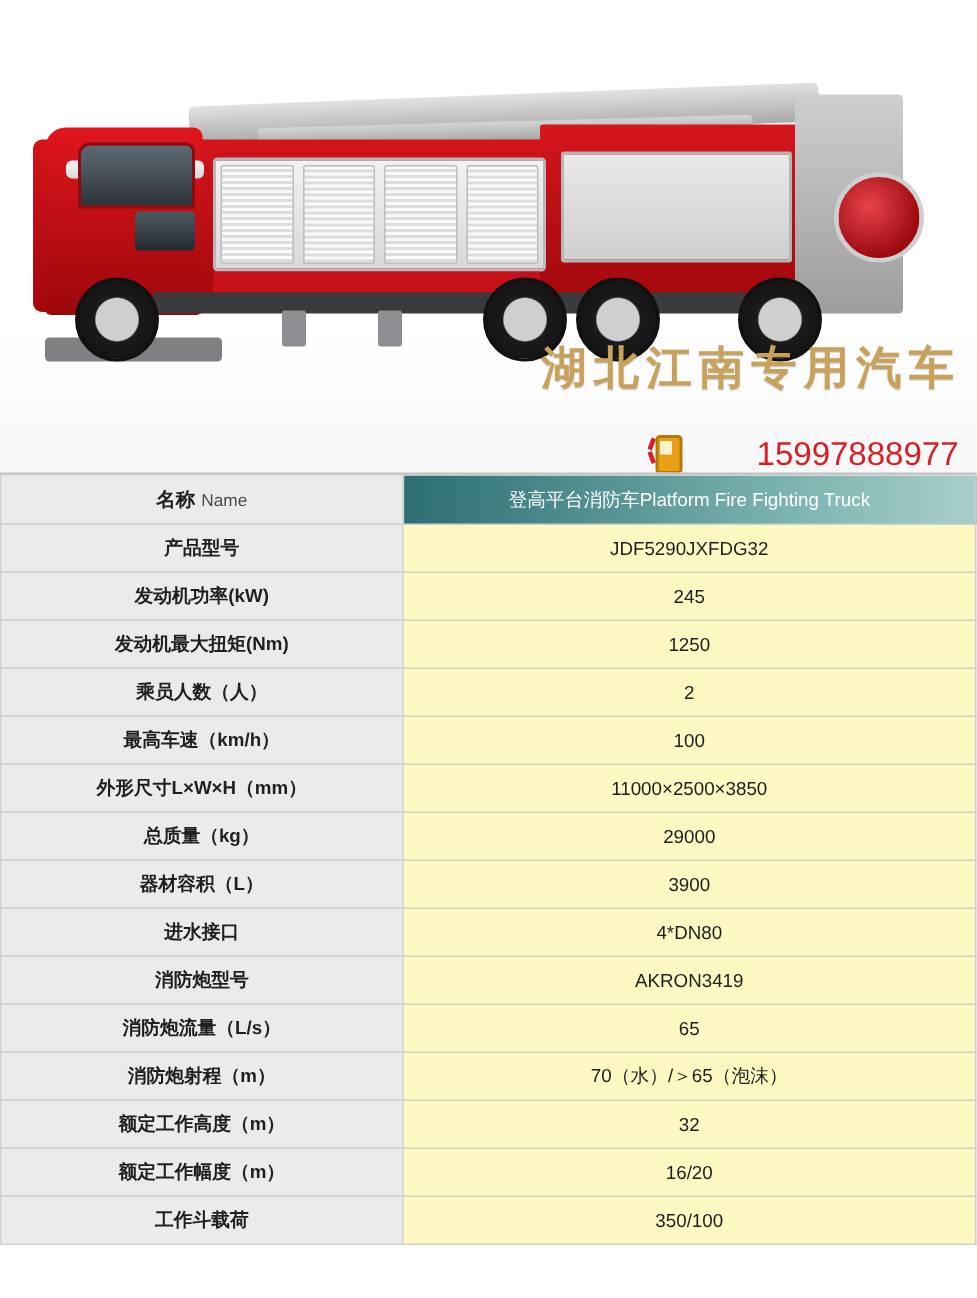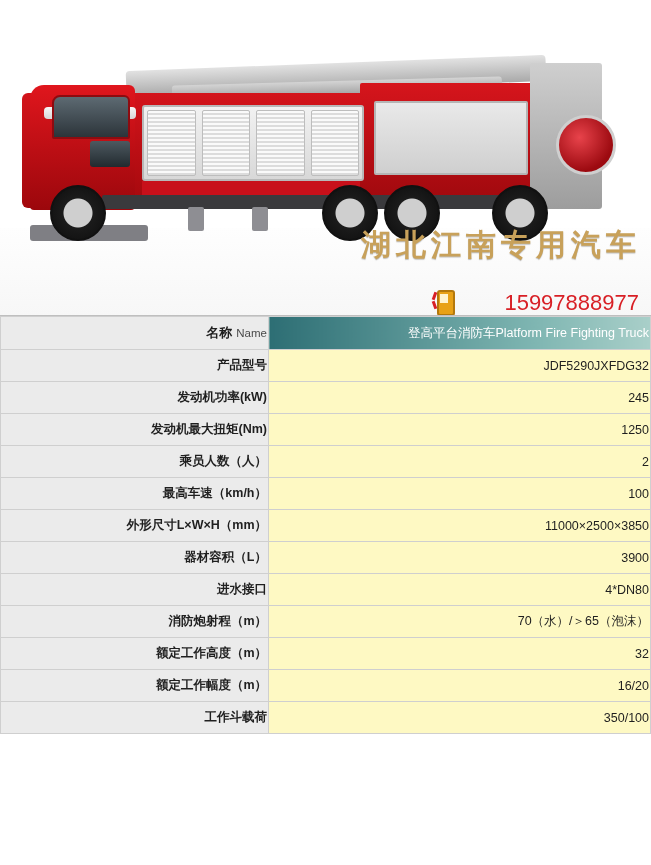--- a/index.html
+++ b/index.html
@@ -258,21 +258,21 @@
   }
   table.spec {
     width: 651px;
     border-collapse: collapse;
     table-layout: fixed;
   }
   table.spec td {
     border: 1px solid #cfcfcf;
     height: 29px;
     font-size: 12.5px;
-    text-align: right;
+    text-align: center;
     vertical-align: middle;
     color: #1f1f1f;
   }
   td.label {
     width: 265px;
     background: #ebebeb;
     font-weight: bold;
   }
   td.value {
     background: #fef9c3;
@@ -369,26 +369,38 @@
           </tr>
           <tr>
             <td class="label">最高车速（km/h）</td>
             <td class="value">100</td>
           </tr>
           <tr>
             <td class="label">外形尺寸L×W×H（mm）</td>
             <td class="value">11000×2500×3850</td>
           </tr>
           <tr>
+            <td class="label">总质量（kg）</td>
+            <td class="value">29000</td>
+          </tr>
+          <tr>
             <td class="label">器材容积（L）</td>
             <td class="value">3900</td>
           </tr>
           <tr>
             <td class="label">进水接口</td>
             <td class="value">4*DN80</td>
+          </tr>
+          <tr>
+            <td class="label">消防炮型号</td>
+            <td class="value">AKRON3419</td>
+          </tr>
+          <tr>
+            <td class="label">消防炮流量（L/s）</td>
+            <td class="value">65</td>
           </tr>
           <tr>
             <td class="label">消防炮射程（m）</td>
             <td class="value">70（水）/＞65（泡沫）</td>
           </tr>
           <tr>
             <td class="label">额定工作高度（m）</td>
             <td class="value">32</td>
           </tr>
           <tr>

